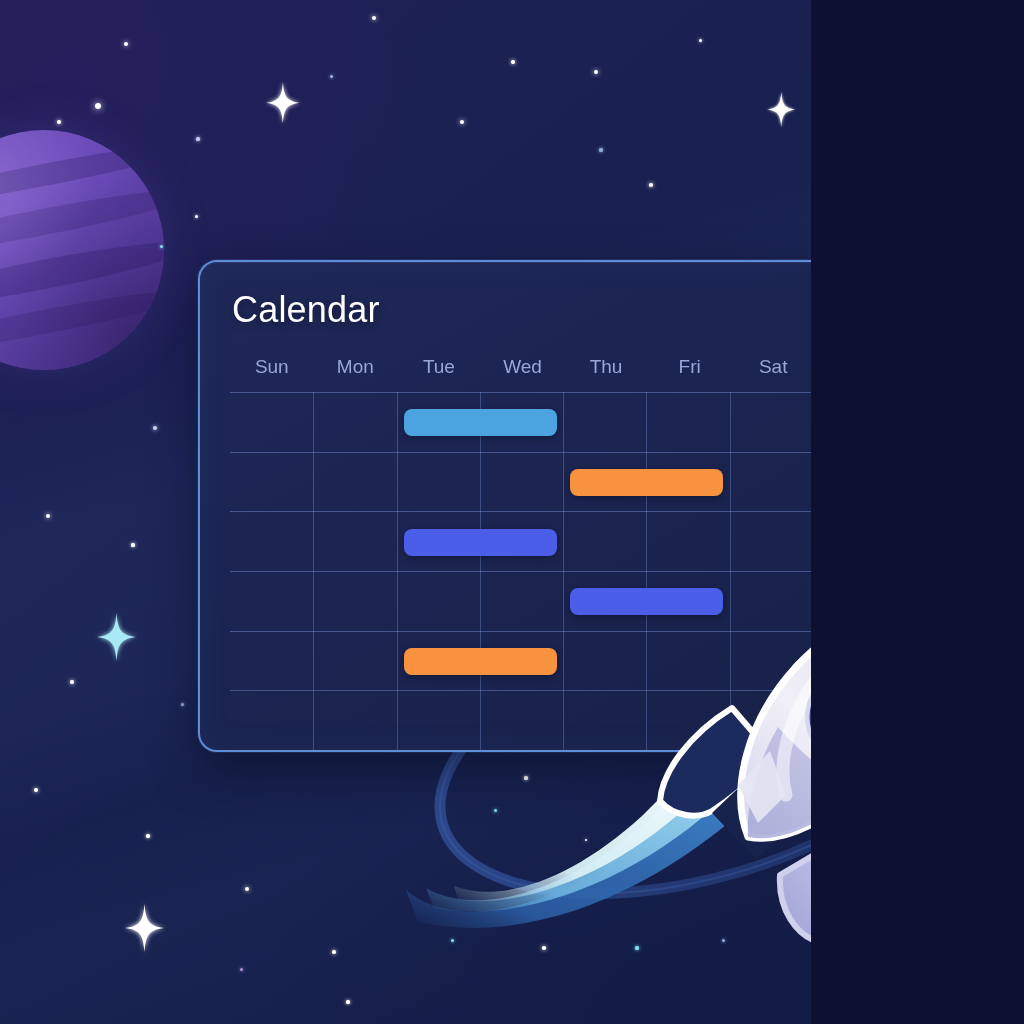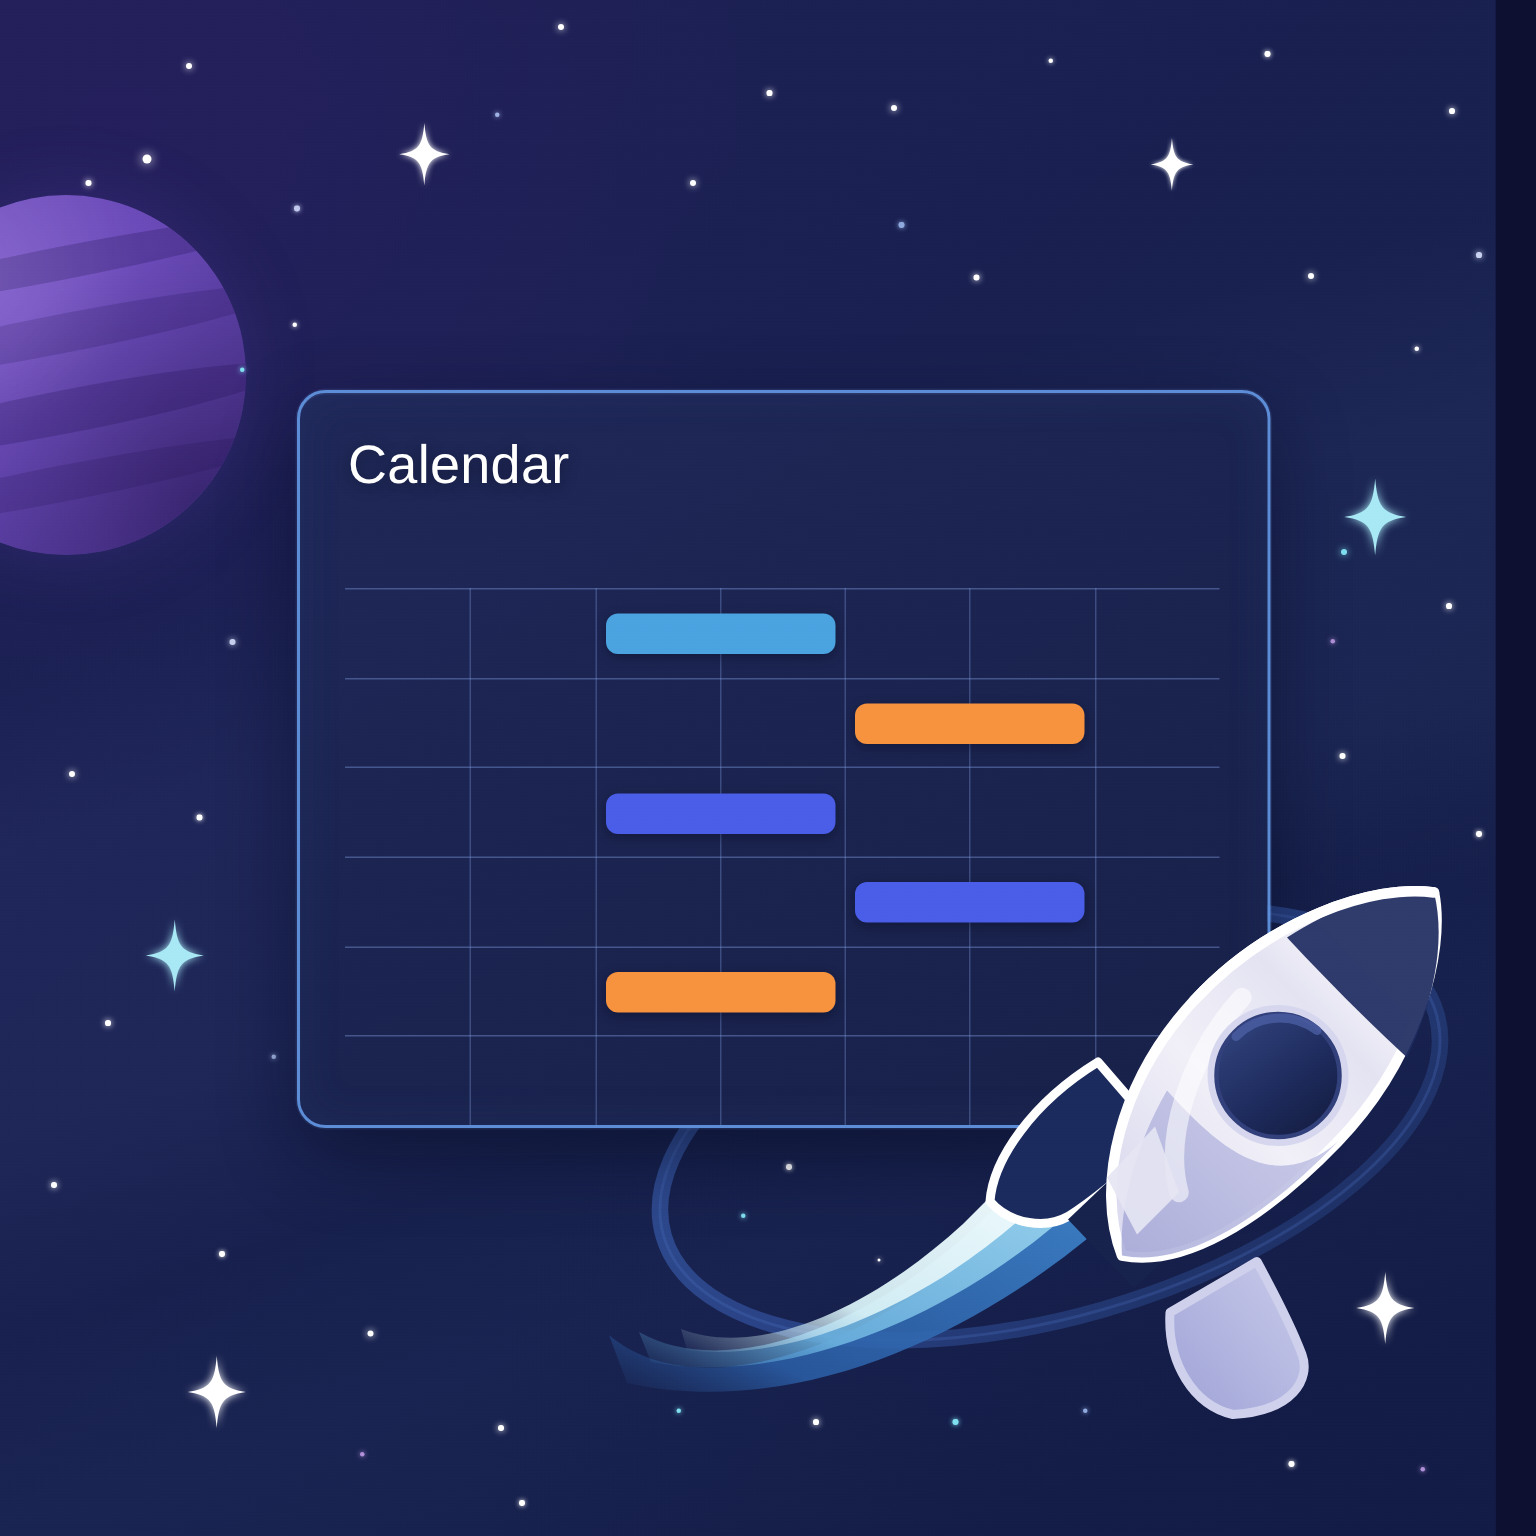--- a/index.html
+++ b/index.html
@@ -1,21 +1,21 @@
 <!DOCTYPE html>
 <html><head>
 <meta charset="utf-8">
 <style>
   html, body {
     margin: 0; padding: 0;
     background: #0d1030;
   }
   #stage {
     position: relative;
-    width: 997px; height: 1024px;
+    width: 811px; height: 1024px;
     overflow: hidden;
     font-family: "Liberation Sans", sans-serif;
     background: #1a2050;
   }
 
   
   .bg-base {
     position: absolute; inset: 0;
     background:
       radial-gradient(ellipse 70% 60% at 8% 8%,  #241f5c 0%, rgba(36,31,92,0) 62%),
@@ -282,20 +282,29 @@
     </svg>
   </div>
 
   <div class="card">
     <div class="card-inner-glow"></div>
 
     <div class="card-head">
       <div class="card-title">Calendar</div>
     </div>
 
+    <div class="dow-row">
+      <div class="dow">Sun</div>
+      <div class="dow">Mon</div>
+      <div class="dow">Tue</div>
+      <div class="dow">Wed</div>
+      <div class="dow">Thu</div>
+      <div class="dow">Fri</div>
+      <div class="dow">Sat</div>
+    </div>
 
     <div class="grid" id="calendar-grid">
         <div class="hline" style="top: 0px;"></div>
         <div class="hline" style="top: 60px;"></div>
         <div class="hline" style="top: 119px;"></div>
         <div class="hline" style="top: 179px;"></div>
         <div class="hline" style="top: 239px;"></div>
         <div class="hline" style="top: 298px;"></div>
         <div class="hline" style="top: 358px; opacity: 0;"></div>
         <div class="vline" style="left: 83px; top: 0px;"></div>

